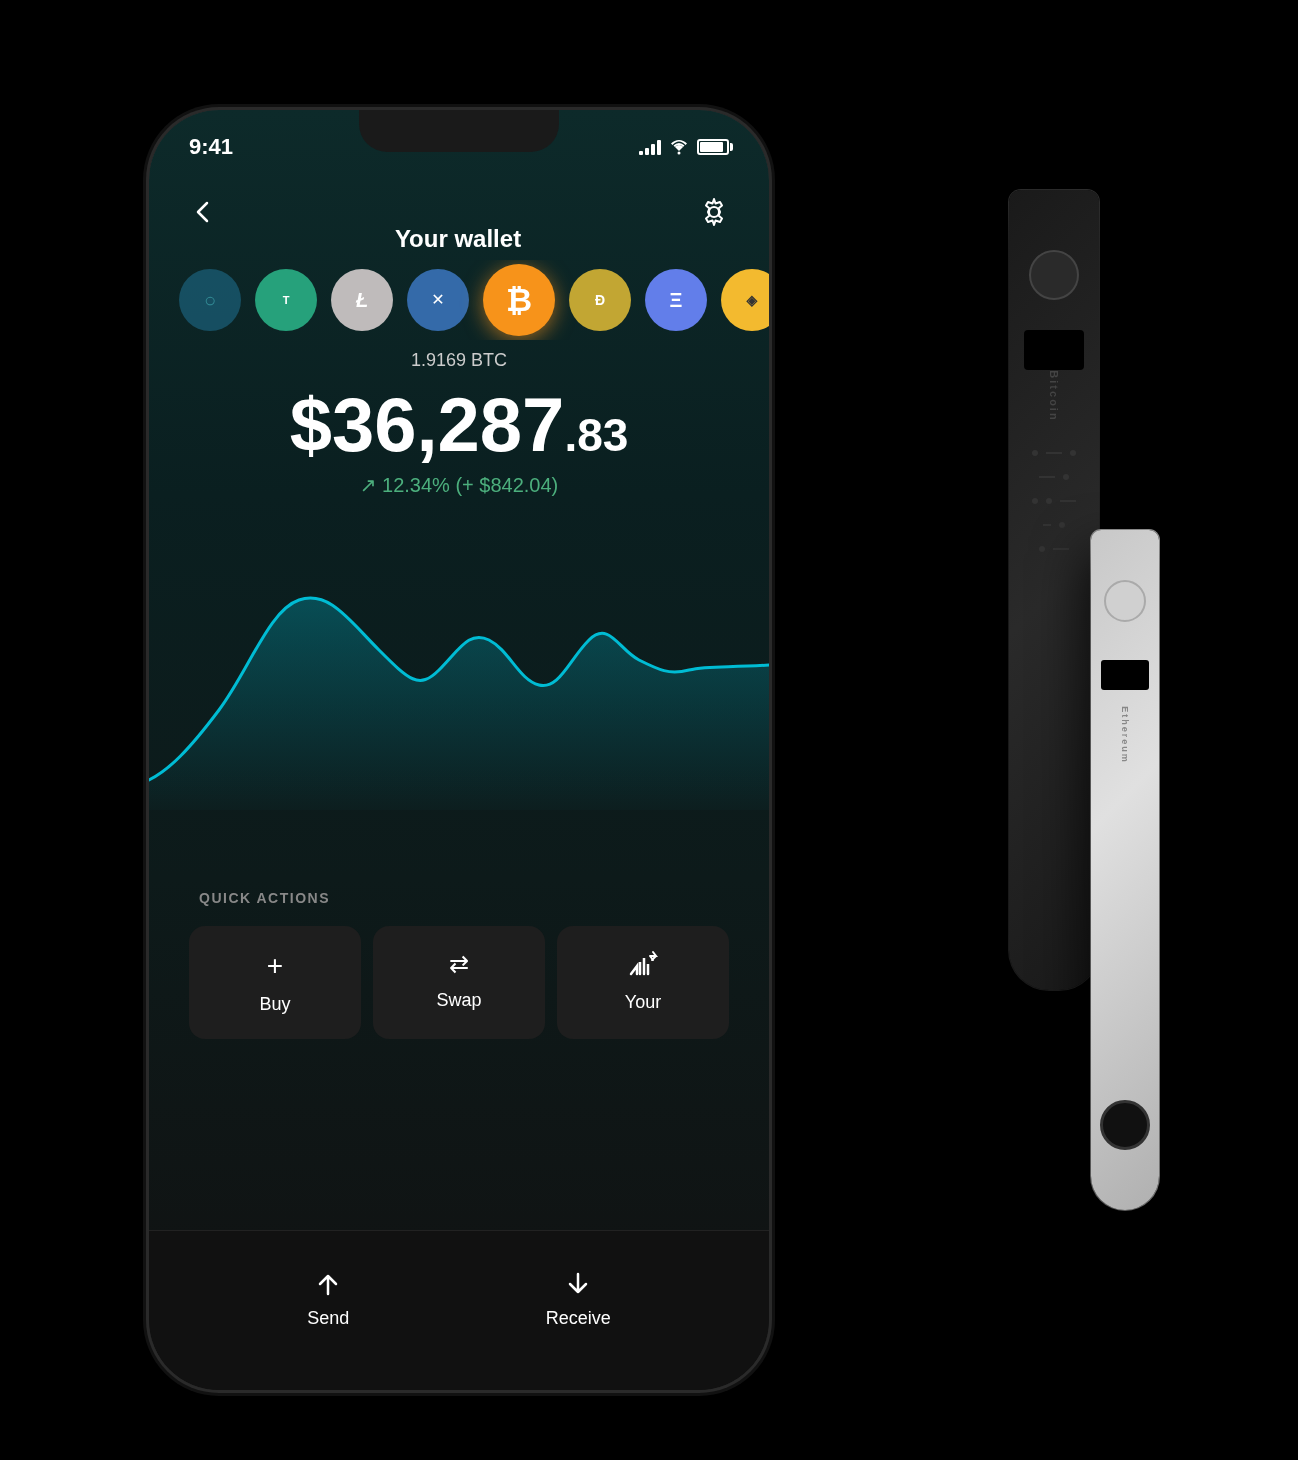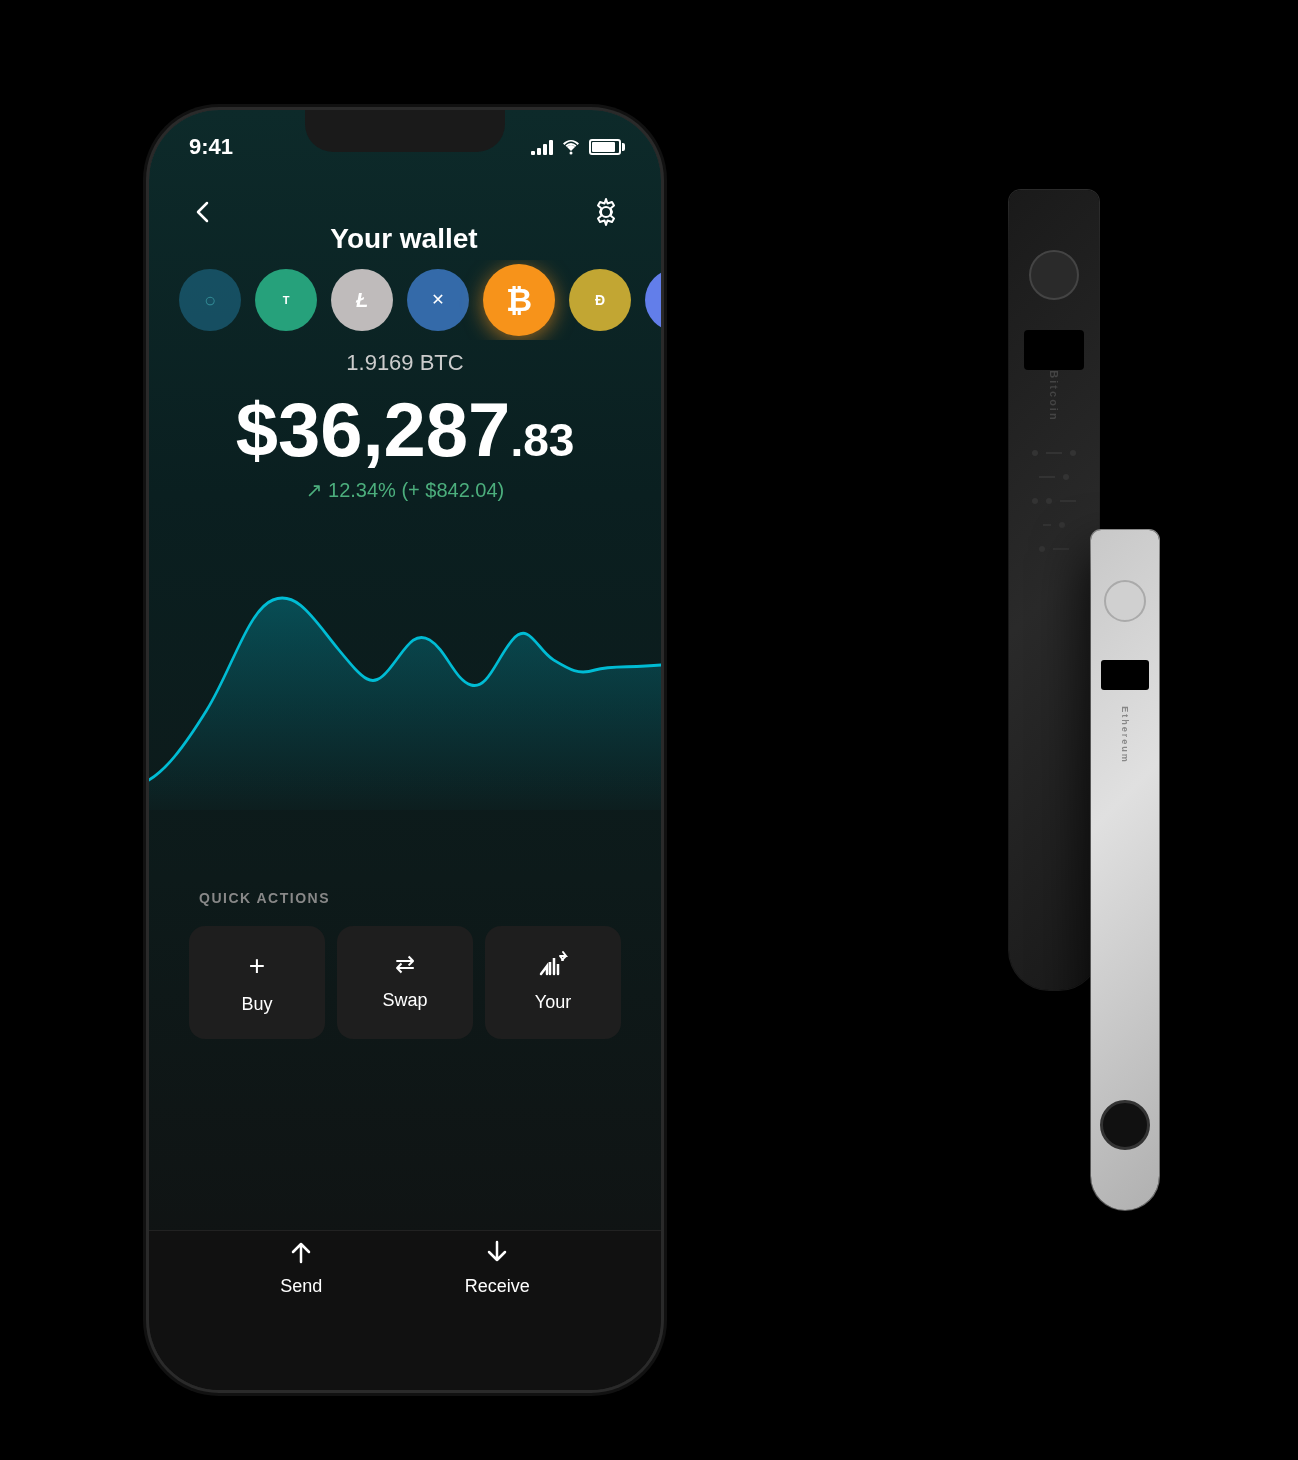--- a/index.html
+++ b/index.html
@@ -22,21 +22,21 @@
       display: flex;
       align-items: center;
       justify-content: center;
     }
 
     
     .phone {
       position: absolute;
       left: 50px;
       top: 80px;
-      width: 512px;
+      width: 620px;
       height: 1280px;
       background: #1a1a1a;
       border-radius: 70px;
       box-shadow:
         0 0 0 3px #2a2a2a,
         0 0 0 6px #111,
         0 40px 120px rgba(0,0,0,0.9),
         inset 0 0 0 2px #333;
       z-index: 10;
       overflow: hidden;
@@ -149,21 +149,21 @@
     }
 
     .back-btn {
       color: #fff;
       font-size: 28px;
       cursor: pointer;
     }
 
     .header-title {
       color: #fff;
-      font-size: 28px;
+      font-size: 24px;
       font-weight: 600;
       margin-top: 48px;
     }
 
     .settings-btn {
       color: #fff;
       font-size: 28px;
       cursor: pointer;
     }
 
@@ -212,21 +212,21 @@
     .balance-section {
       position: absolute;
       top: 240px;
       left: 0; right: 0;
       text-align: center;
       z-index: 10;
     }
 
     .balance-label {
       color: #ccc;
-      font-size: 22px;
+      font-size: 18px;
       margin-bottom: 6px;
     }
 
     .balance-amount {
       color: #fff;
       font-size: 76px;
       font-weight: 700;
       line-height: 1;
       margin-top: 16px;
     }
@@ -329,21 +329,21 @@
     }
 
     
     .bottom-bar {
       position: absolute;
       bottom: 0;
       left: 0; right: 0;
       height: 160px;
       background: #111;
       display: flex;
-      align-items: flex-start;
+      align-items: center;
       justify-content: space-around;
       padding: 5px 60px 30px;
       border-top: 1px solid #222;
     }
 
     .bottom-btn {
       display: flex;
       flex-direction: column;
       align-items: center;
       gap: 8px;

